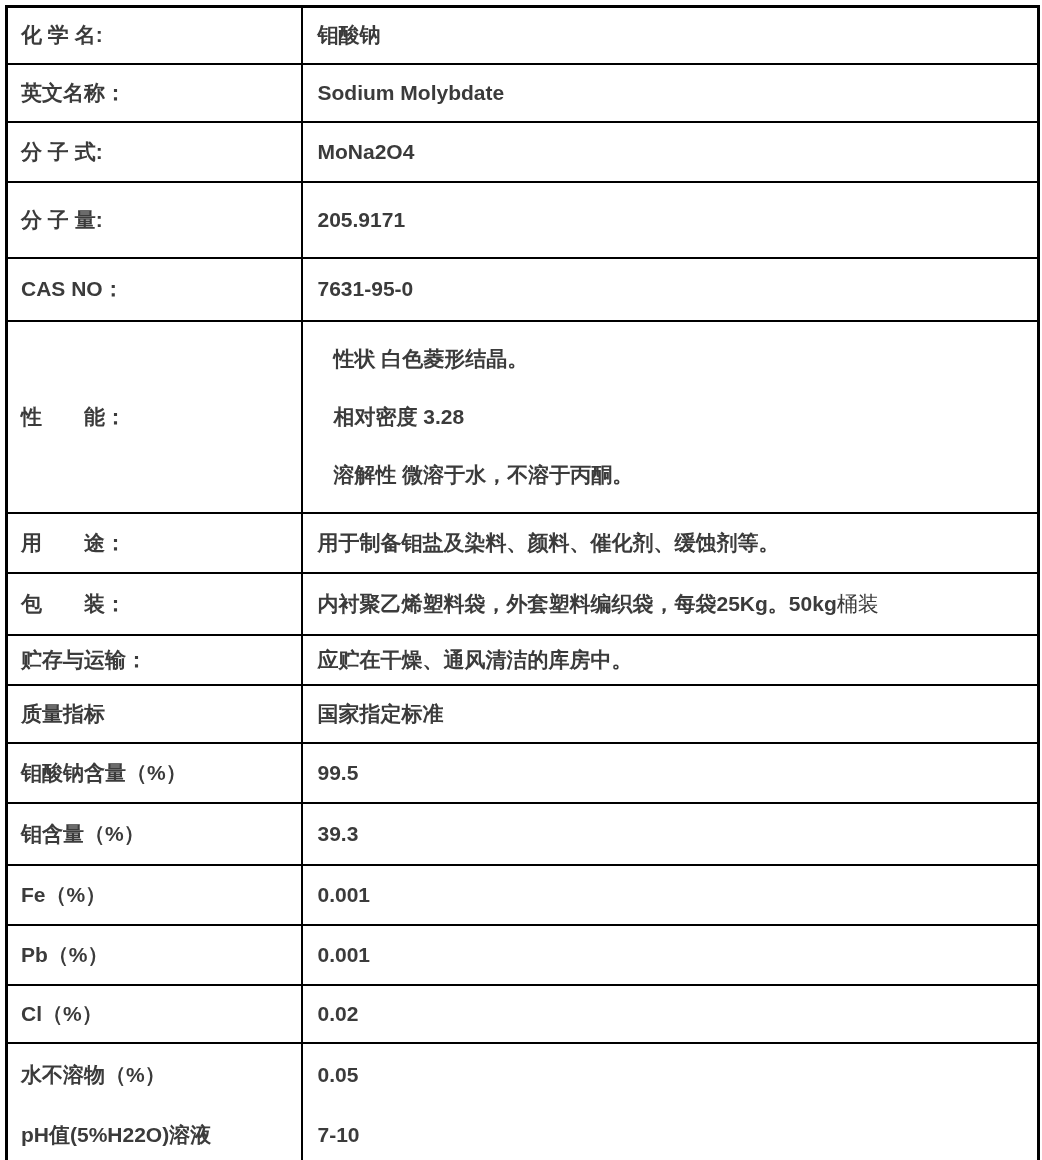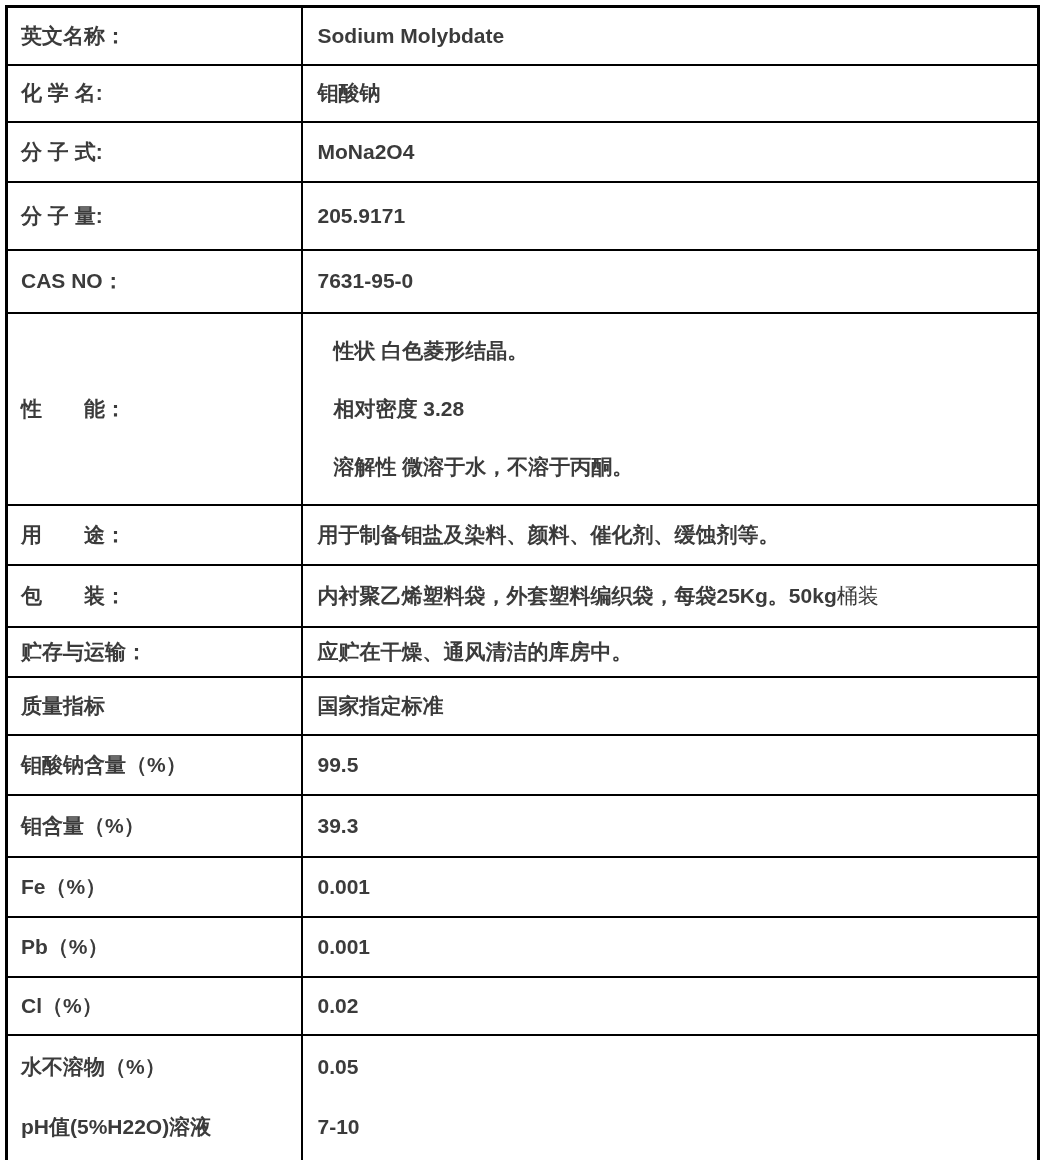--- a/index.html
+++ b/index.html
@@ -47,33 +47,33 @@
 </head>
 <body>
 
 <div class="page">
   <table class="spec">
     <colgroup>
         <col class="c1">
         <col class="c2">
       </colgroup>
     <tbody>
+      <tr style="height:57px">
+        <td class="lbl">化 学 名:</td>
+        <td class="val">钼酸钠</td>
+      </tr>
       <tr style="height:58px">
         <td class="lbl">英文名称：</td>
         <td class="val">Sodium Molybdate</td>
-      </tr>
-      <tr style="height:57px">
-        <td class="lbl">化 学 名:</td>
-        <td class="val">钼酸钠</td>
       </tr>
       <tr style="height:60px">
         <td class="lbl">分 子 式:</td>
         <td class="val">MoNa2O4</td>
       </tr>
-      <tr style="height:68px">
+      <tr style="height:76px">
         <td class="lbl">分 子 量:</td>
         <td class="val">205.9171</td>
       </tr>
       <tr style="height:63px">
         <td class="lbl">CAS NO：</td>
         <td class="val">7631-95-0</td>
       </tr>
       <tr style="height:140px">
         <td class="lbl">性　　能：</td>
         <td class="val">

